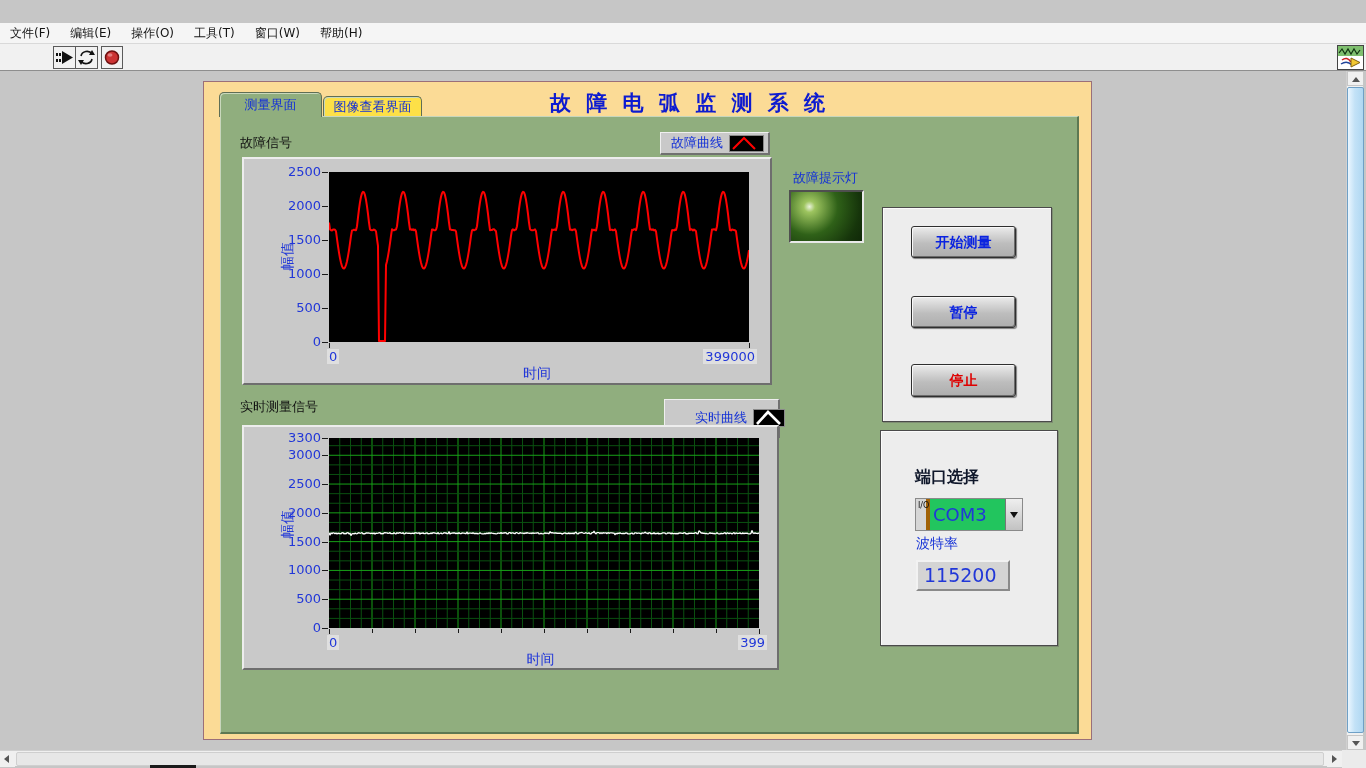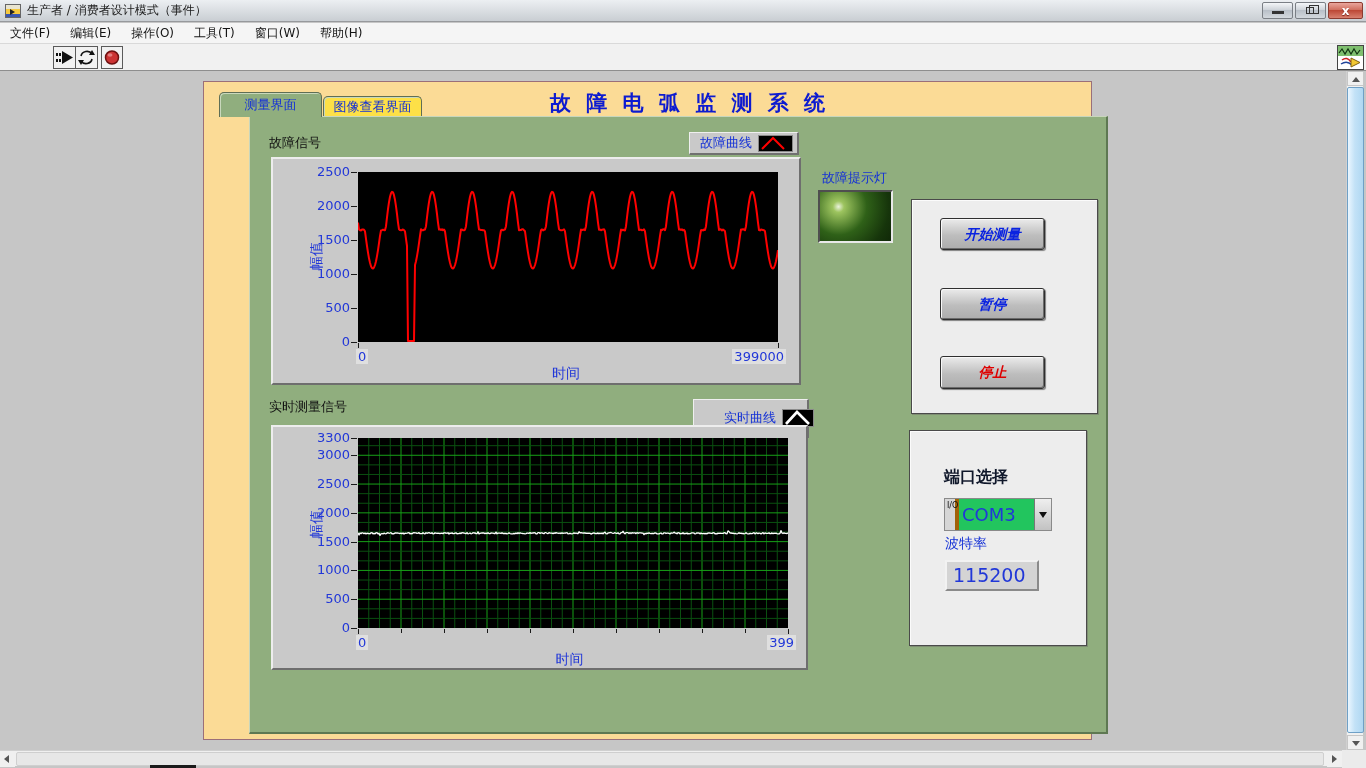--- a/index.html
+++ b/index.html
@@ -58,21 +58,21 @@
 
   
   .decor{position:absolute;left:203px;top:81px;width:889px;height:659px;background:#FBDB96;border:1px solid #9A6F79;}
   .main-title{position:absolute;left:0;right:0;top:7px;text-align:center;padding-left:84px;
     font-size:21px;font-weight:bold;letter-spacing:4px;color:#0D1BD0;}
   .tab{position:absolute;border:1px solid #5F6E55;border-bottom:none;border-radius:5px 5px 0 0;
     box-shadow:inset 1px 1px 0 #C9D8BC;text-align:center;font-size:13px;color:#1431D6;}
   .tab1{left:15px;top:10px;width:103px;height:25px;line-height:24px;background:#90AE7E;z-index:3;}
   .tab2{left:119px;top:14px;width:99px;height:21px;line-height:20px;background:#fde047;z-index:1;}
   .page{position:absolute;left:16px;top:34px;width:859px;height:618px;background:#90AE7E;
-    border-top:1px solid #C8D6BC;border-left:1px solid #C8D6BC;border-right:2px solid #5E7852;border-bottom:2px solid #5E7852;z-index:2;margin-left:29px;}
+    border-top:1px solid #C8D6BC;border-left:1px solid #C8D6BC;border-right:2px solid #5E7852;border-bottom:2px solid #5E7852;z-index:2;}
 
   
   .chart-label{position:absolute;font-size:13px;color:#111;}
   .lab-c1{left:19px;top:17px;}
   .lab-c2{left:19px;top:281px;}
   .chart-box{position:absolute;background:#C9C9C9;
     border-top:2px solid #EDEDED;border-left:2px solid #EDEDED;border-bottom:2px solid #6E6E6E;border-right:2px solid #6E6E6E;}
   .box-c1{left:21px;top:40px;width:530px;height:228px;}
   .box-c2{left:21px;top:308px;width:537px;height:245px;}
   .chart-box svg.plot{position:absolute;background:#000;}
@@ -95,21 +95,21 @@
   .leg-c2{left:443px;top:282px;width:116px;height:39px;padding-left:20px;}
   .leg-c2 .icon{width:32px;height:18px;}
 
   
   .led-label{position:absolute;left:572px;top:52px;font-size:13px;color:#1431D6;}
   .led{position:absolute;left:568px;top:73px;width:75px;height:53px;
     border-top:2px solid #4F4F4F;border-left:2px solid #4F4F4F;border-bottom:2px solid #E9E9E9;border-right:2px solid #E9E9E9;
     background:radial-gradient(circle at 26% 30%, #EAF2DC 0%, #9DC45F 9%, #2F6118 45%, #16350B 80%, #102808 100%);}
   .panel{position:absolute;background:#EDEDED;border:1px solid #4A4A4A;
     box-shadow:inset 1px 1px 0 #FBFBFB, 1px 1px 0 #7E8E72;}
-  .panel-buttons{left:661px;top:82px;width:187px;height:215px;font-style:italic;}
+  .panel-buttons{left:661px;top:90px;width:170px;height:215px;}
   .panel-port{left:659px;top:313px;width:178px;height:216px;}
   .lvbtn{position:absolute;left:28px;width:105px;height:32px;border:1px solid #2F2F2F;border-radius:3px;
     background:linear-gradient(#EBEBEB,#BDBDBD 55%,#ADADAD);
     box-shadow:inset 1px 1px 0 #F8F8F8, inset -1px -1px 0 #6B6B6B, 1px 1px 1px #808080;
     font-size:14px;font-weight:bold;color:#0A23E0;text-align:center;line-height:30px;}
   .btn-start{top:18px;}
   .btn-pause{top:88px;}
   .btn-stop{top:156px;height:33px;color:#DE0000;}
 
   
@@ -124,40 +124,20 @@
   .baud-label{position:absolute;left:35px;top:104px;font-size:14px;color:#1431D6;}
   .baud-display{position:absolute;left:35px;top:129px;width:94px;height:31px;background:#D4D4D4;
     border-top:2px solid #F2F2F2;border-left:2px solid #F2F2F2;border-bottom:2px solid #8A8A8A;border-right:2px solid #8A8A8A;
     font-size:19px;color:#2137D8;line-height:27px;padding-left:6px;}
 </style>
 </head>
 <body>
 
 <div class="screen">
 
-  <div class="titlebar">
-    <div class="appicon">
-      <div class="st1"></div>
-        <div class="st2"></div>
-        <div class="st3"></div>
-        <div class="arr"></div>
-    </div>
-    <span class="wintitle">生产者 / 消费者设计模式（事件）</span>
-    <div class="winbtns">
-      <div class="winbtn">
-          <div class="glyph-min"></div>
-        </div>
-      <div class="winbtn">
-          <div class="glyph-restore"></div>
-        </div>
-      <div class="winbtn close">
-          <div class="glyph-close">x</div>
-        </div>
-    </div>
-  </div>
 
   <div class="menubar">
     <div class="menuitem">文件(F)</div>
     <div class="menuitem">编辑(E)</div>
     <div class="menuitem">操作(O)</div>
     <div class="menuitem">工具(T)</div>
     <div class="menuitem">窗口(W)</div>
     <div class="menuitem">帮助(H)</div>
   </div>
 

